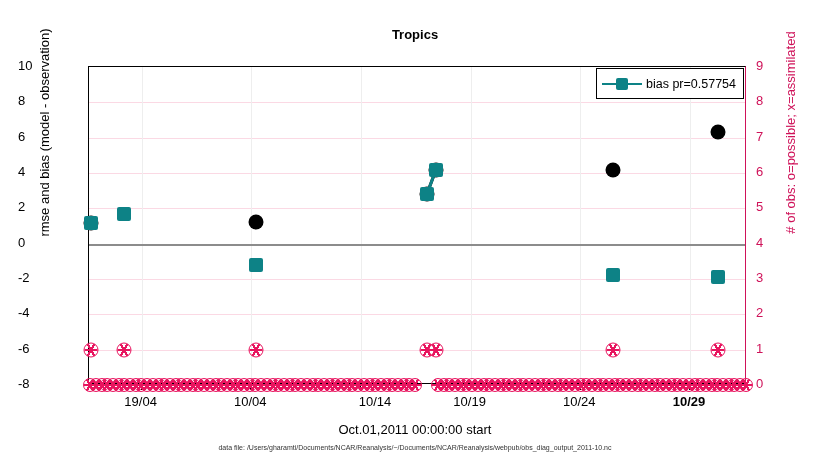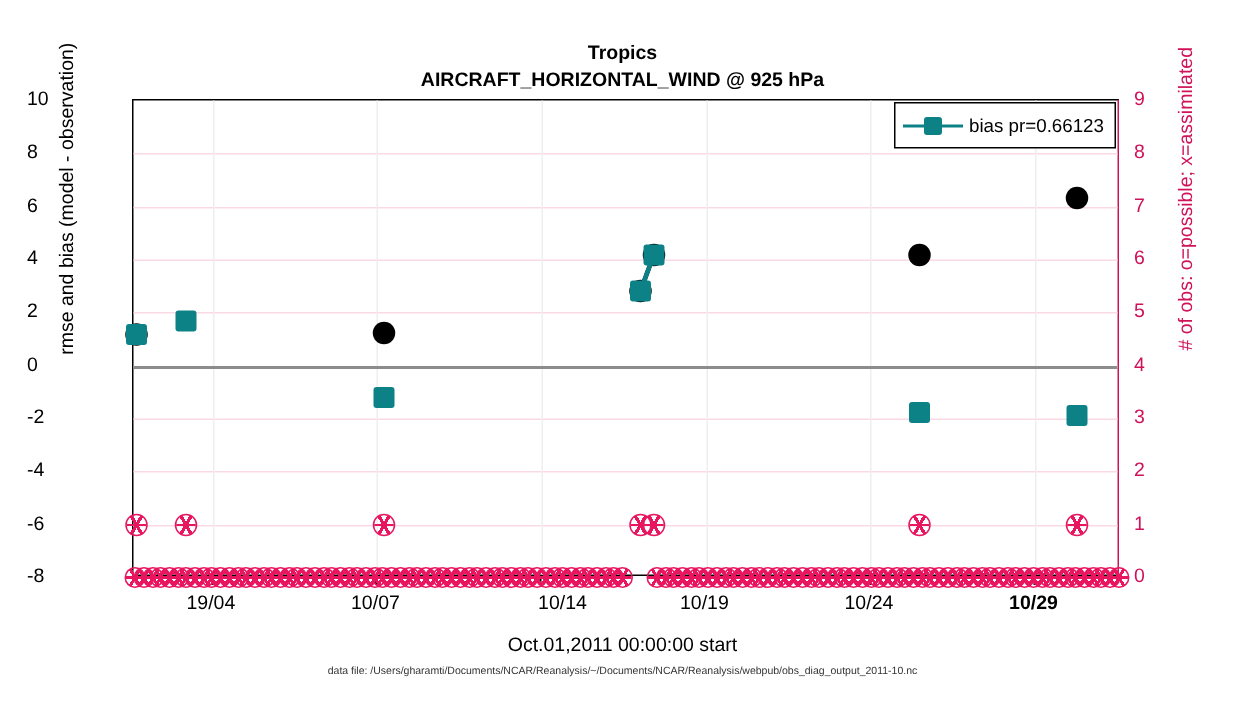--- a/index.html
+++ b/index.html
@@ -116,21 +116,20 @@
   }
   .leg-txt{font-size:12.5px;color:#000;white-space:nowrap;}
 </style>
 </head>
 <body>
 
 <div id="stage">
 
   <div class="title-block">
     <div>Tropics</div>
-    <div class="title-line2">AIRCRAFT_HORIZONTAL_WIND @ 925 hPa</div>
   </div>
 
   <div class="ylabel-left">rmse and bias (model - observation)</div>
 
   <div class="ylabel-right"># of obs: o=possible; x=assimilated</div>
 
   <div id="yticks-left">
       <div class="ytick-l" style="top: 66px;">10</div>
       <div class="ytick-mark-l" style="top: 66px;"></div>
       <div class="ytick-l" style="top: 101.333px;">8</div>
@@ -171,21 +170,21 @@
       <div class="ytick-mark-r" style="top: 313.333px;"></div>
       <div class="ytick-r" style="top: 348.667px;">1</div>
       <div class="ytick-mark-r" style="top: 348.667px;"></div>
       <div class="ytick-r" style="top: 384px;">0</div>
       <div class="ytick-mark-r" style="top: 384px;"></div>
     </div>
   <div id="xticks">
       <div class="xtick-mark" style="left: 140.64px;"></div>
       <div class="xtick-lbl" style="left: 140.64px;">19/04</div>
       <div class="xtick-mark" style="left: 250.307px;"></div>
-      <div class="xtick-lbl" style="left: 250.307px;">10/07</div>
+      <div class="xtick-lbl" style="left: 250.307px;">10/04</div>
       <div class="xtick-mark" style="left: 359.973px;"></div>
       <div class="xtick-lbl" style="left: 375px;">10/14</div>
       <div class="xtick-mark" style="left: 469.64px;"></div>
       <div class="xtick-lbl" style="left: 469.64px;">10/19</div>
       <div class="xtick-mark" style="left: 579.307px;"></div>
       <div class="xtick-lbl" style="left: 579.307px;">10/24</div>
       <div class="xtick-mark" style="left: 688.973px;"></div>
       <div class="xtick-lbl" style="left: 688.973px; font-weight: bold;">10/29</div>
     </div>
 
@@ -344,20 +343,20 @@
         <div class="obs" style="left: 524.207px; top: 282.667px;"></div>
         <div class="obs" style="left: 629.487px; top: 282.667px;"></div>
       </div>
 
     <div id="legend">
       <div class="leg-row">
         <span class="leg-sym">
           <span class="leg-line" style="background:#0d8286"></span>
           <span class="leg-sq" style="background:#0d8286"></span>
         </span>
-        <span class="leg-txt">bias pr=0.66123</span>
+        <span class="leg-txt">bias pr=0.57754</span>
       </div>
     </div>
   </div>
 
   <div class="xlabel">Oct.01,2011 00:00:00 start</div>
   <div class="footer">data file: /Users/gharamti/Documents/NCAR/Reanalysis/~/Documents/NCAR/Reanalysis/webpub/obs_diag_output_2011-10.nc</div>
 </div>
 
 </body></html>

